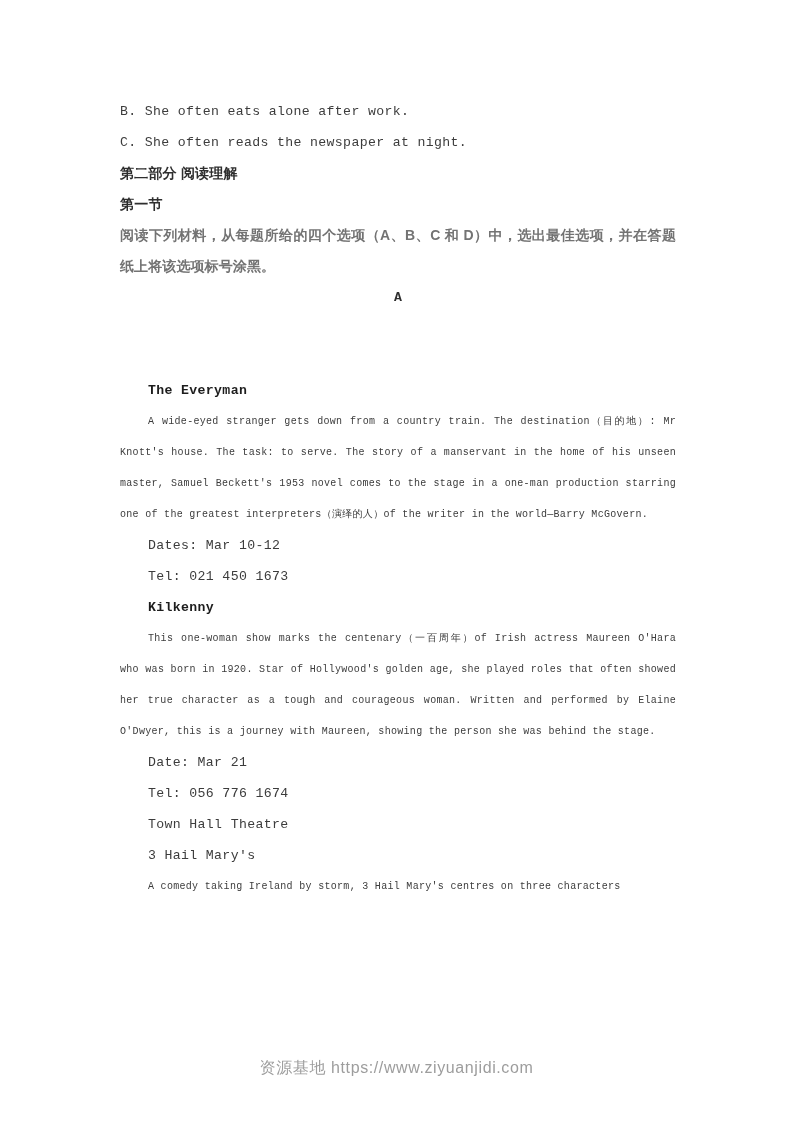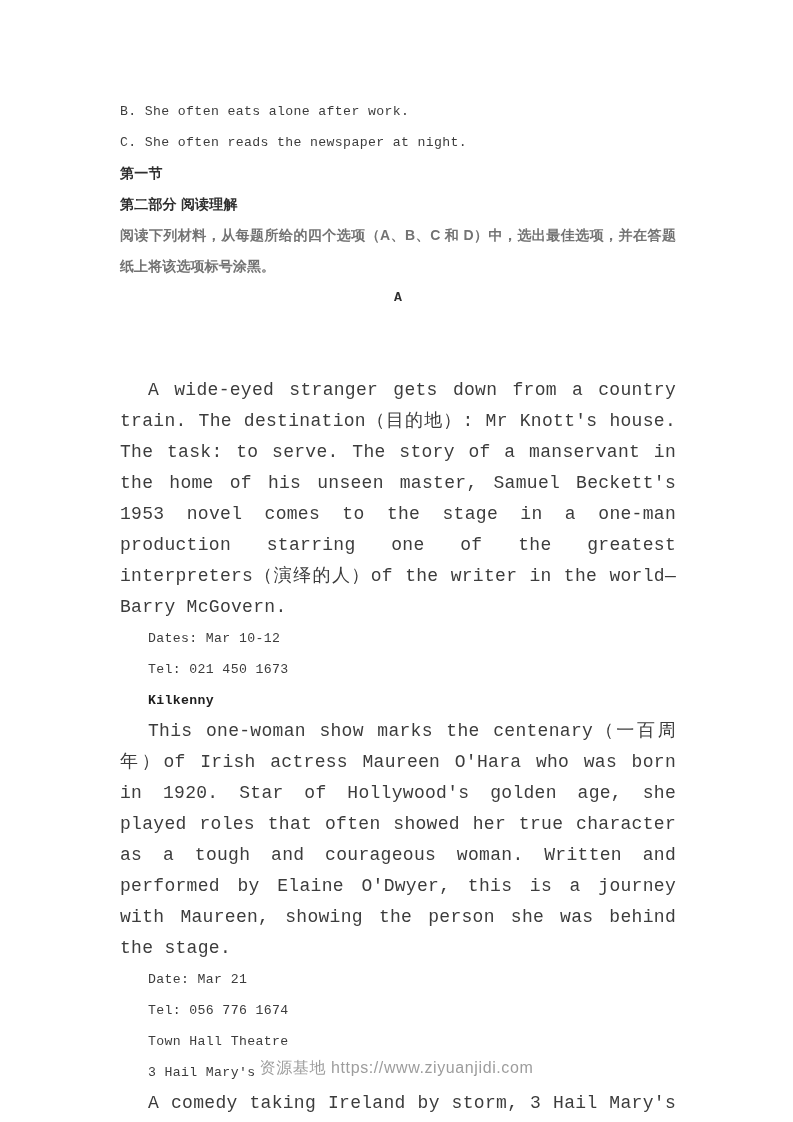--- a/index.html
+++ b/index.html
@@ -40,21 +40,21 @@
     white-space: pre-wrap;
     font-family: "Liberation Mono", "DejaVu Sans Mono", monospace;
   }
 
   .line.indent {
     text-indent: 28px;
   }
 
   .para {
     color: #3c3c3c;
-    font-size: 18px;
+    font-size: 10px;
     line-height: 31px;
     letter-spacing: 0.3px;
     text-align: justify;
     text-justify: inter-character;
     text-indent: 28px;
     font-family: "Liberation Mono", "DejaVu Sans Mono", monospace;
     margin: 0;
   }
 
   .cn {
@@ -109,28 +109,29 @@
 </head>
 <body>
 
 <div class="page">
 
   <div class="content">
 
     <div class="line">B. She often eats alone after work.</div>
     <div class="line">C. She often reads the newspaper at night.</div>
 
+    <div class="cn">第二部分    阅读理解</div>
     <div class="cn">第一节</div>
-    <div class="cn">第二部分    阅读理解</div>
     <p class="cn-body">阅读下列材料，从每题所给的四个选项（A、B、C 和 D）中，选出最佳选项，并在答题纸上将该选项标号涂黑。</p>
 
     <div class="section-label">A</div>
 
     <div class="spacer-lg"></div>
 
+    <div class="line indent bold-head">The Everyman</div>
     <p class="para">A wide-eyed stranger gets down from a country train. The destination（目的地）: Mr Knott's house. The task: to serve. The story of a manservant in the home of his unseen master, Samuel Beckett's 1953 novel comes to the stage in a one-man production starring one of the greatest interpreters（演绎的人）of the writer in the world—Barry McGovern.</p>
     <div class="line indent">Dates: Mar 10-12</div>
     <div class="line indent">Tel: 021 450 1673</div>
 
     <div class="line indent bold-head">Kilkenny</div>
     <p class="para">This one-woman show marks the centenary（一百周年）of Irish actress Maureen O'Hara who was born in 1920. Star of Hollywood's golden age, she played roles that often showed her true character as a tough and courageous woman. Written and performed by Elaine O'Dwyer, this is a journey with Maureen, showing the person she was behind the stage.</p>
     <div class="line indent">Date: Mar 21</div>
     <div class="line indent">Tel: 056 776 1674</div>
 
     <div class="line indent">Town Hall Theatre</div>

